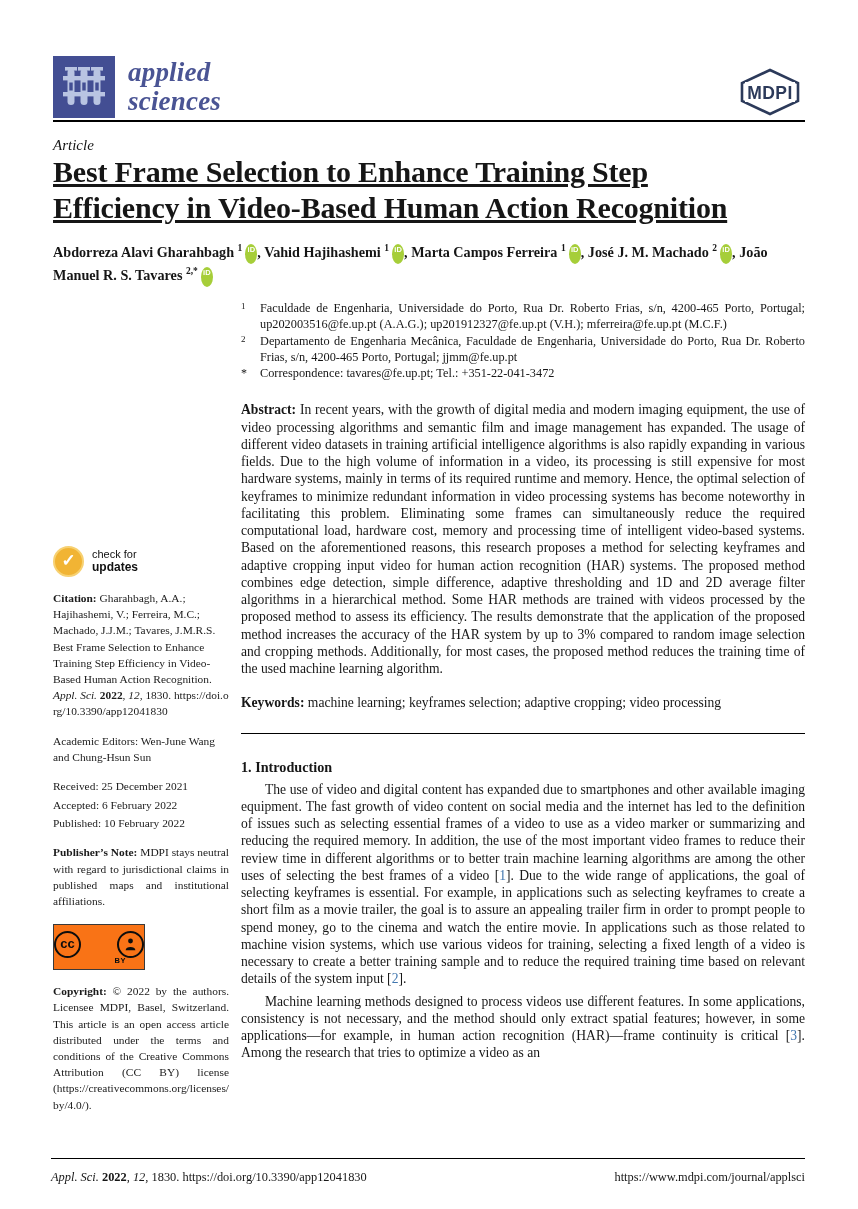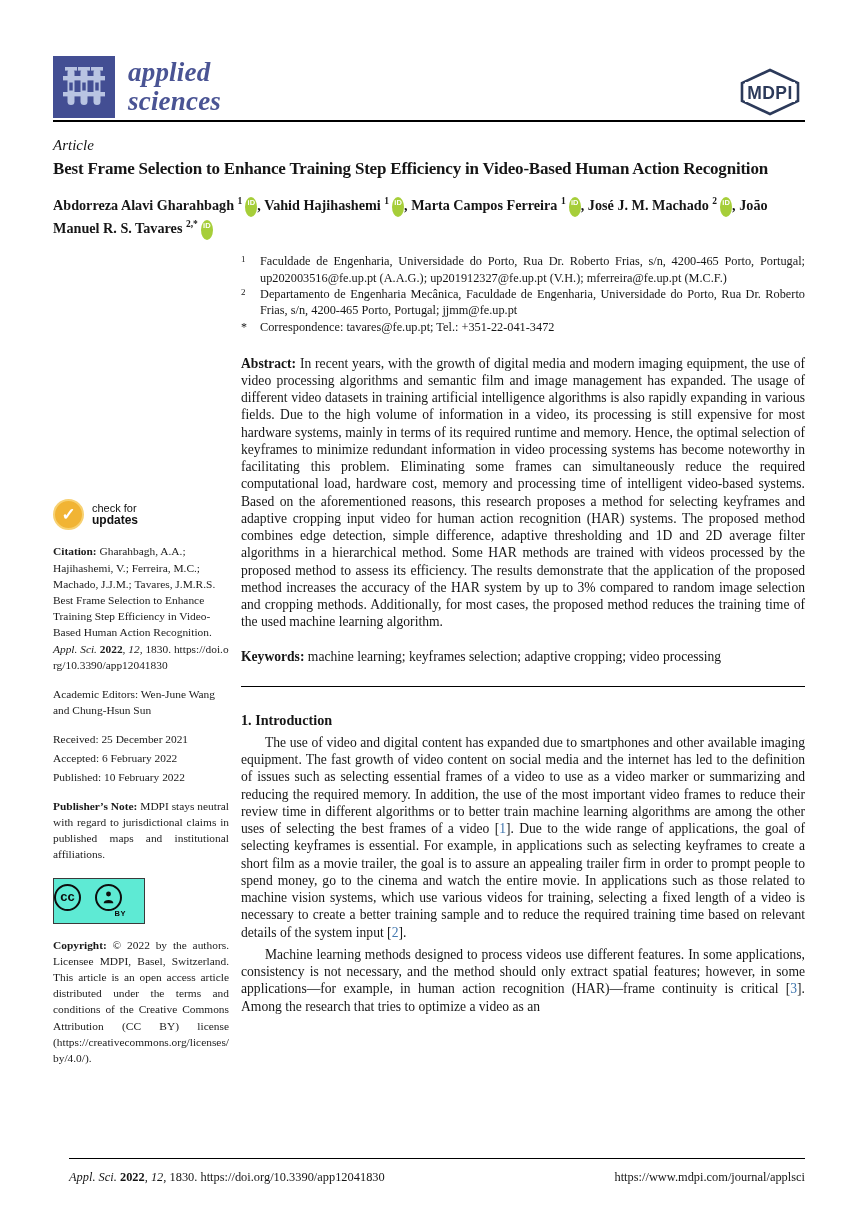--- a/index.html
+++ b/index.html
@@ -16,22 +16,22 @@
     padding-bottom. : 0; border-bottom: 2.2px solid #000; padding-bottom: 0; }
   .brand { display: flex; align-items: center; gap: 13px; }
   .logo-box { width: 62px; height: 62px; background: #434e93; display: flex;
     align-items: center; justify-content: center; }
   .journal-name { font-style: italic; font-weight: bold; color: #4a5494;
     font-size: 27px; line-height: 1.08; letter-spacing: 0.2px; }
   .mdpi-logo { margin-top: 12px; text-align: center; }
 
   
   .article-type { font-style: italic; font-size: 15px; margin-top: 15px; }
-  .title { font-size: 17px; font-weight: bold; line-height: 1.2; margin-top: 5px;
-    letter-spacing: -0.2px; width: 720px; }
+  .title { font-size: 30px; font-weight: bold; line-height: 1.2; 
+    letter-spacing: -0.2px; width: 720px; text-decoration: underline; }
   .authors { margin-top: 15px; font-size: 14.2px; font-weight: bold; line-height: 1.6;
     width: 760px; }
   .author-sup { font-size: 9.5px; font-weight: bold; }
   .orcid {
     display: inline-block; width: 12px; height: 20px; border-radius: 50%;
     background: #a6ce39; color: #fff; font-size: 7.5px; font-weight: bold;
     text-align: center; line-height: 12px; font-family: "Liberation Sans", sans-serif;
     vertical-align: 5px; margin-left: 3px; font-style: normal;
   }
 
@@ -47,43 +47,43 @@
     display: flex; align-items: center; justify-content: center;
     font-family: "Liberation Sans", sans-serif; }
   .updates-text { font-family: "Liberation Sans", sans-serif; font-size: 11px; line-height: 1.15; color: #111; }
   .updates-text .l2 { font-weight: bold; font-size: 12px; }
   .sb-block { margin-top: 13px; }
   .sb-justify { text-align: justify; }
   .bold { font-weight: bold; }
   .it { font-style: italic; }
   .brk { overflow-wrap: anywhere; word-break: break-all; }
   .date-line { margin-top: 2.5px; }
-  .cc-badge { margin-top: 15px; width: 92px; height: 46px; background: #5eead4;
-    border: 1.5px solid #3a3a3a; display: flex; align-items: center; justify-content: flex-start;
+  .cc-badge { margin-top: 15px; width: 92px; height: 46px; background: #f97316;
+    border: 1.5px solid #3a3a3a; display: flex; align-items: center; justify-content: space-between;
     gap: 14px; position: relative; }
   .cc-circle { width: 27px; height: 27px; border-radius: 50%; border: 2.6px solid #0d0d0d;
     display: flex; align-items: center; justify-content: center; font-weight: bold;
     font-size: 13px; color: #0d0d0d; font-family: "Liberation Sans", sans-serif; margin-top: -6px; }
   .by-label { position: absolute; right: 18px; bottom: 3px; font-size: 7.5px; font-weight: bold;
     font-family: "Liberation Sans", sans-serif; color: #0d0d0d; letter-spacing: 0.5px; }
   .copyright-text { overflow-wrap: anywhere; }
 
   
   .aff-row { display: flex; font-size: 12.3px; line-height: 1.33; }
   .aff-marker { width: 19px; flex-shrink: 0; font-size: 9px; padding-top: 1px; }
   .aff-text { flex: 1; text-align: justify; }
   .abstract { margin-top: 19px; font-size: 13.6px; line-height: 1.27; text-align: justify; }
   .keywords { margin-top: 17px; font-size: 13.6px; line-height: 1.27; text-align: justify; }
   .content-divider { border: none; border-top: 1.5px solid #000; margin-top: 21px; }
   .section-heading { font-weight: bold; font-size: 14.2px; margin-top: 25px; }
   .para { font-size: 13.6px; line-height: 1.27; text-align: justify; text-indent: 24px; margin-top: 5px; }
   .ref-num { color: #4076ae; cursor: pointer; }
 
   
-  .footer { position: absolute; left: 69px; right: 53px; top: 1158px; }
+  .footer { position: absolute; left: 51px; right: 53px; top: 1158px; }
   .footer-rule { border: none; border-top: 1.6px solid #000; }
   .footer-row { display: flex; justify-content: space-between; font-size: 12.4px; margin-top: 11px; }
 </style>
 </head>
 <body>
 
 <div class="page">
 
   <div class="header-row">
     <div class="brand">

